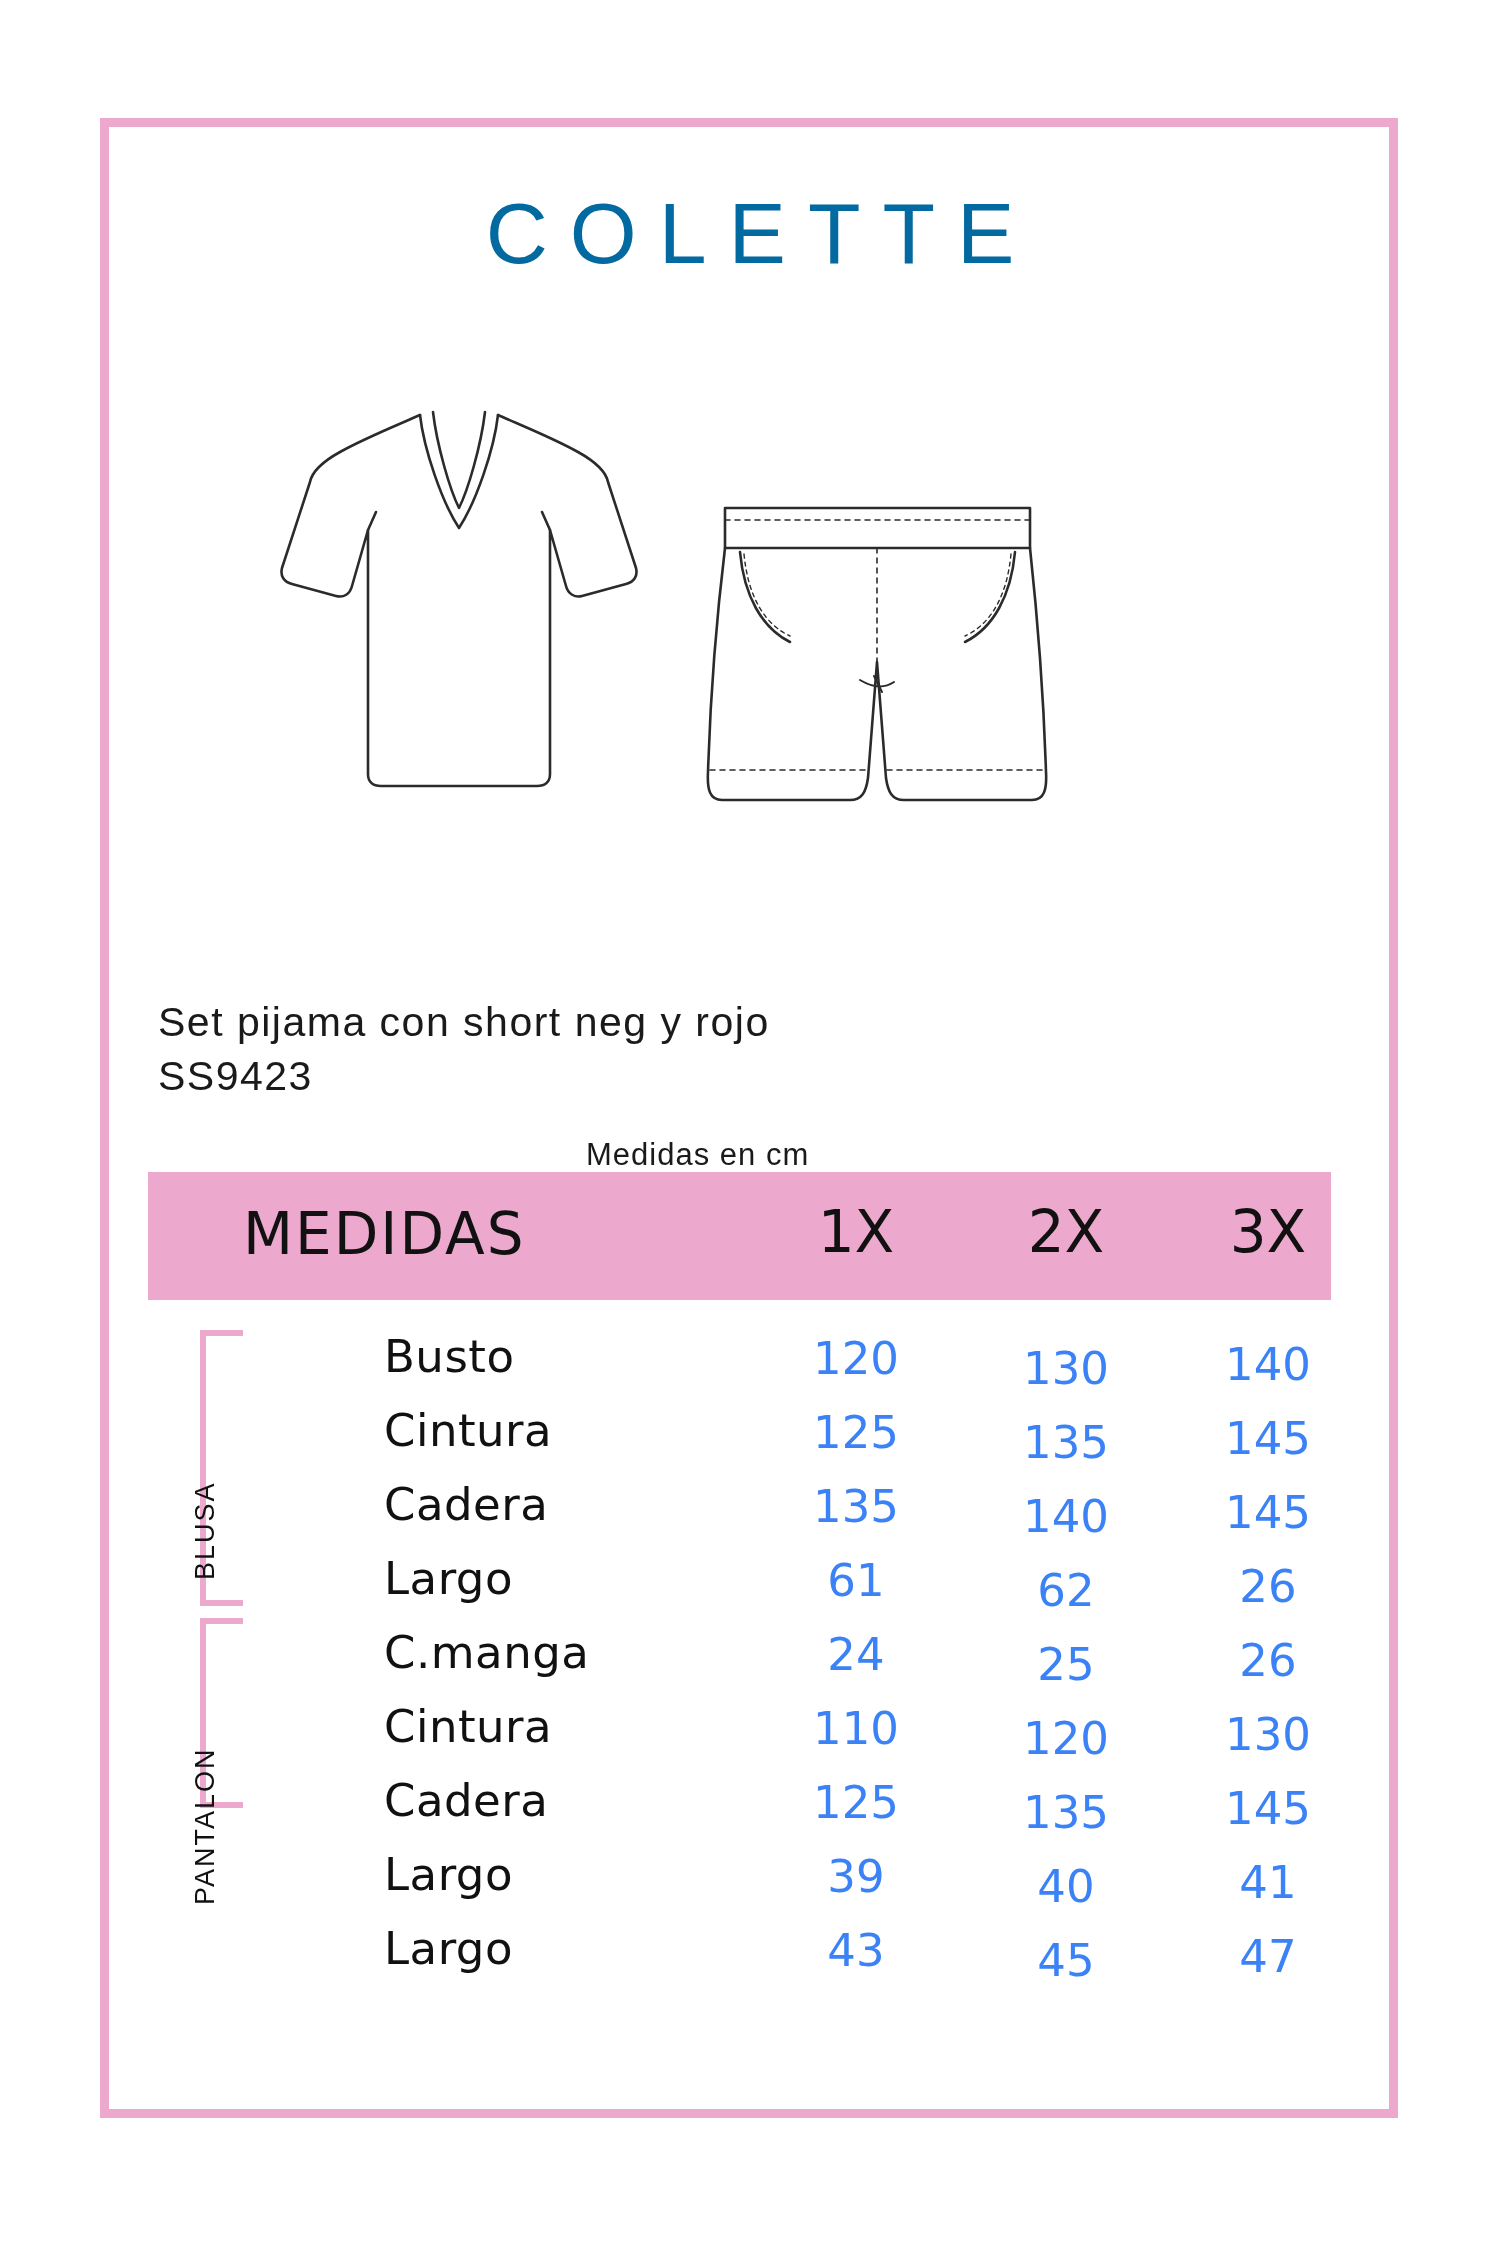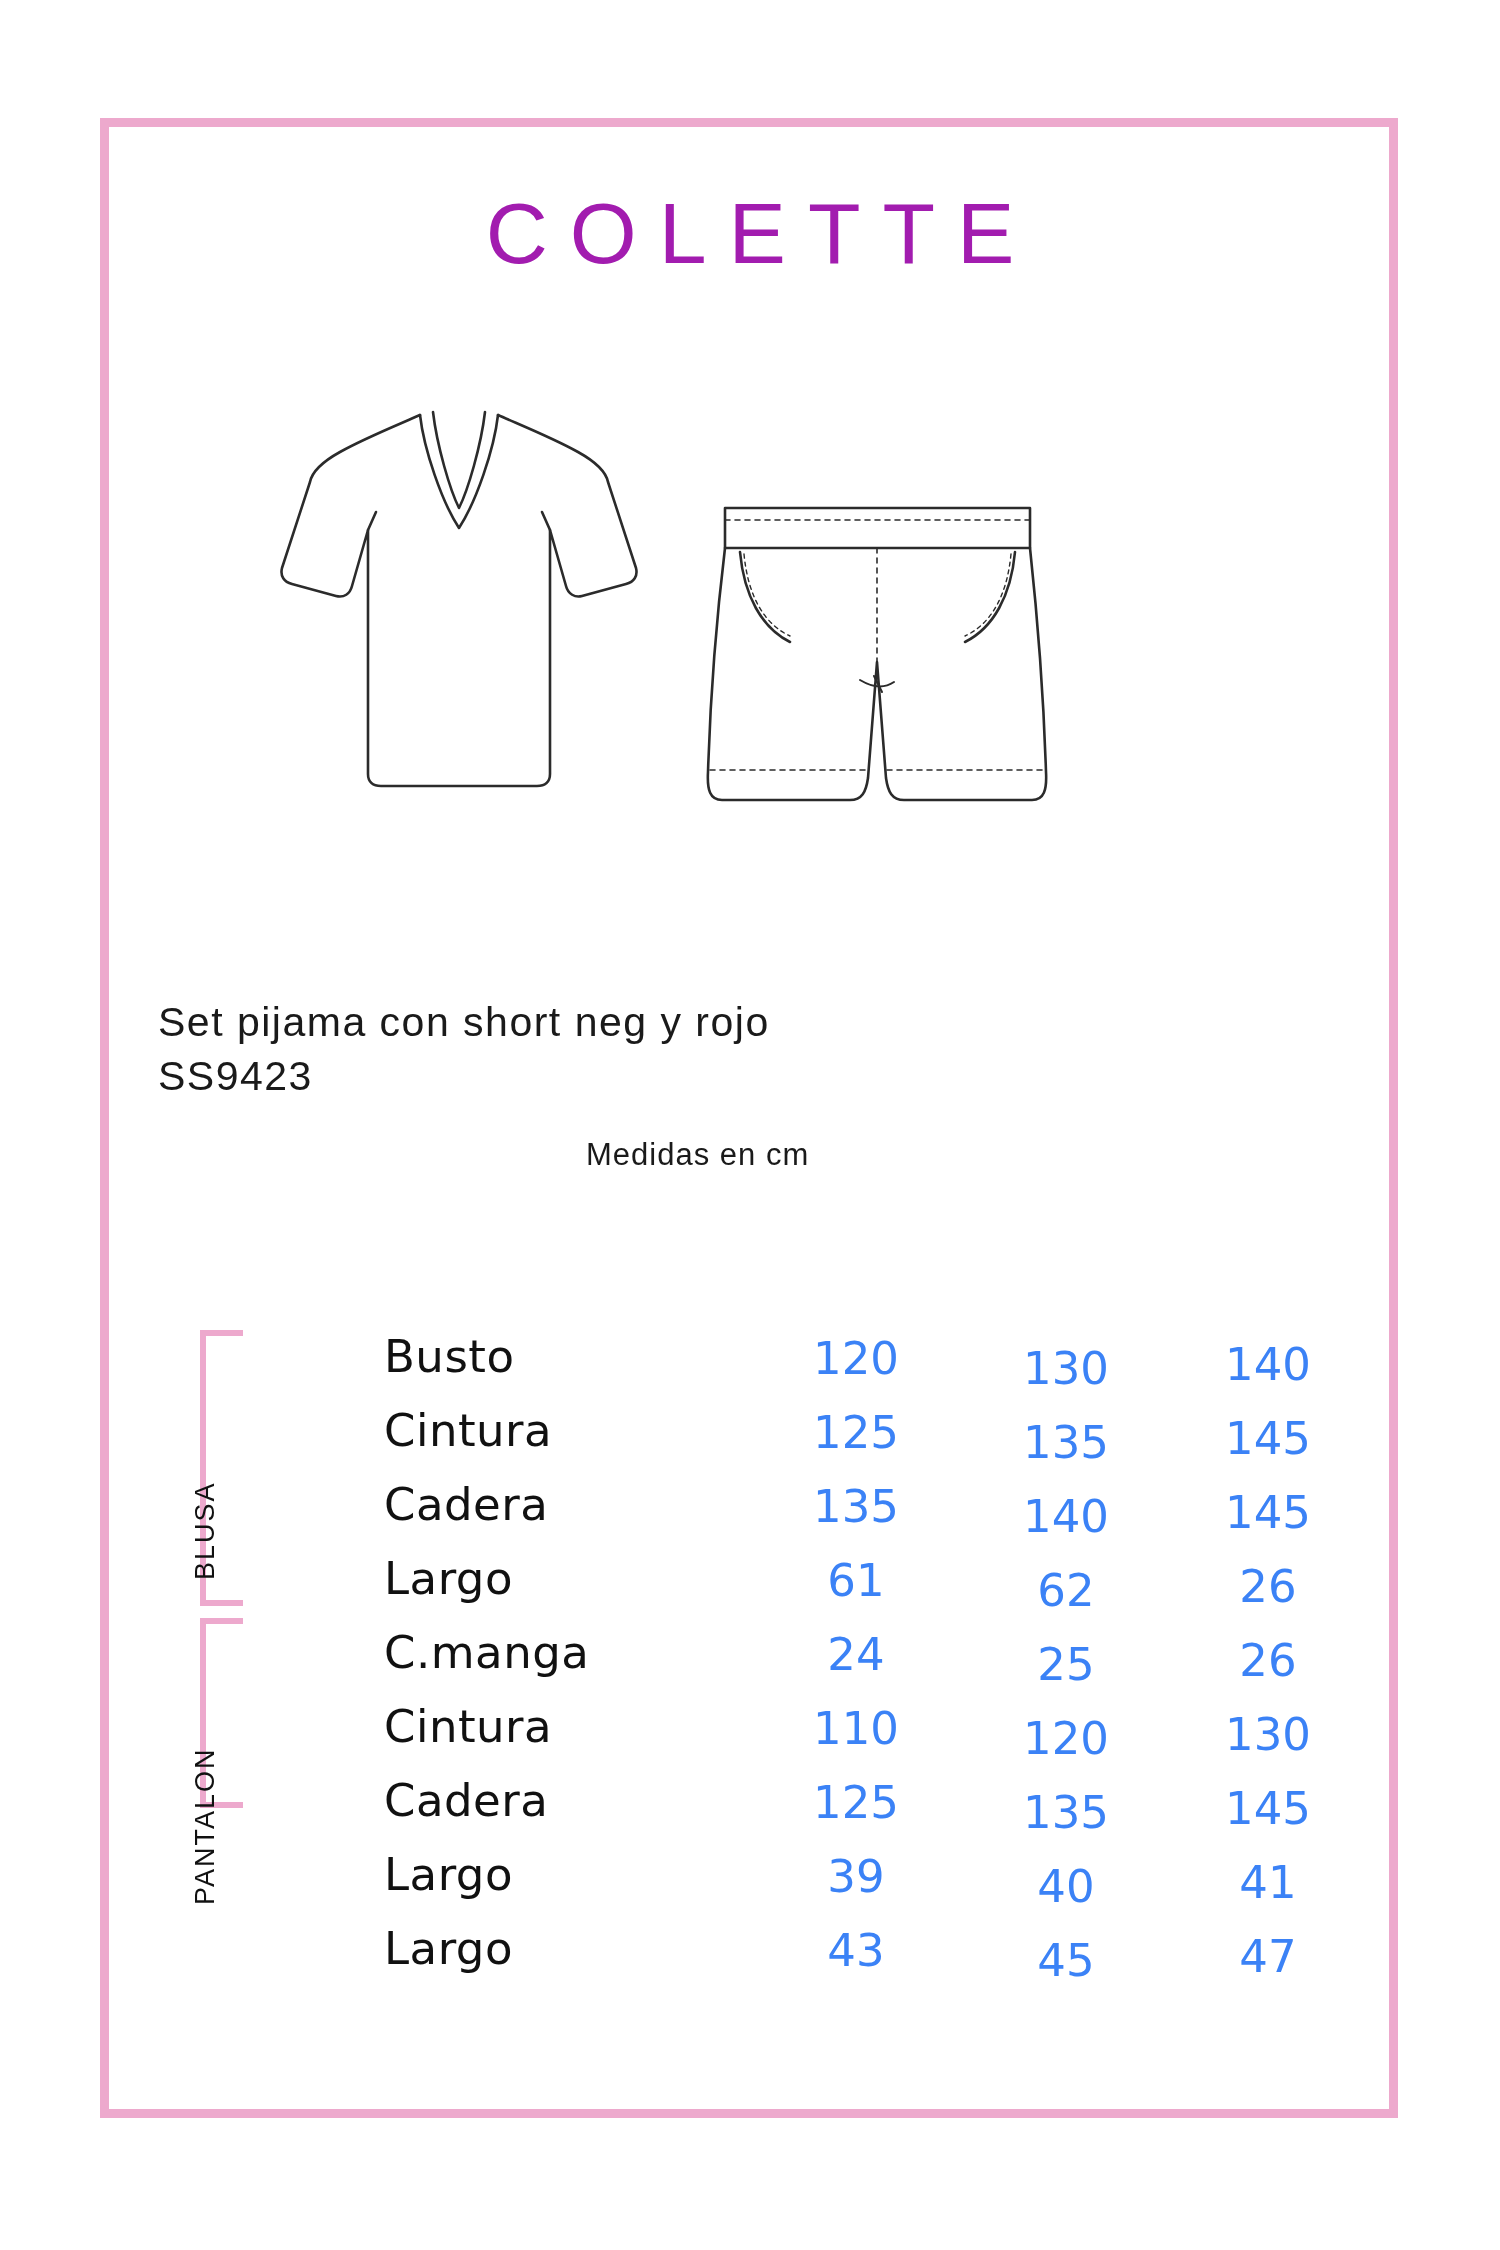--- a/index.html
+++ b/index.html
@@ -39,21 +39,21 @@
     position: absolute;
     left: 0;
     top: 190px;
     width: 1500px;
     text-align: center;
   }
   .brand-name {
     font-family: "Liberation Sans", sans-serif;
     font-size: 86px;
     letter-spacing: 22px;
-    color: #a21caf;
+    color: #0369a1;
     font-weight: 300;
     padding-left: 22px;
     line-height: 1;
   }
   .brand-sub {
     margin-top: 26px;
     font-family: "DejaVu Serif", serif;
     font-style: italic;
     font-size: 36px;
     color: #1a1a1a;
@@ -235,20 +235,26 @@
     </svg>
   </div>
 
   <div class="product-block">
     <div class="product-title">Set pijama con short  neg y rojo</div>
     <div class="product-code">SS9423</div>
   </div>
 
   <div class="units-note">Medidas en cm</div>
 
+  <div class="header-band">
+    <div class="h-measures">MEDIDAS</div>
+    <div class="h-size hs1">1X</div>
+    <div class="h-size hs2">2X</div>
+    <div class="h-size hs3">3X</div>
+  </div>
 
   <svg class="bracket" style="left:148px; top:1325px;" width="160" height="760">
     <path d="M95 8 L 55 8 L 55 278 L 95 278" stroke="#eda9cd" stroke-width="6" fill="none"></path>
     <path d="M95 296 L 55 296 L 55 480 L 95 480" stroke="#eda9cd" stroke-width="6" fill="none"></path>
   </svg>
 
   <div class="group-label" style="left:190px; top:1580px;">BLUSA</div>
   <div class="group-label" style="left:190px; top:1905px;">PANTALON</div>
 
   <div class="rows">

